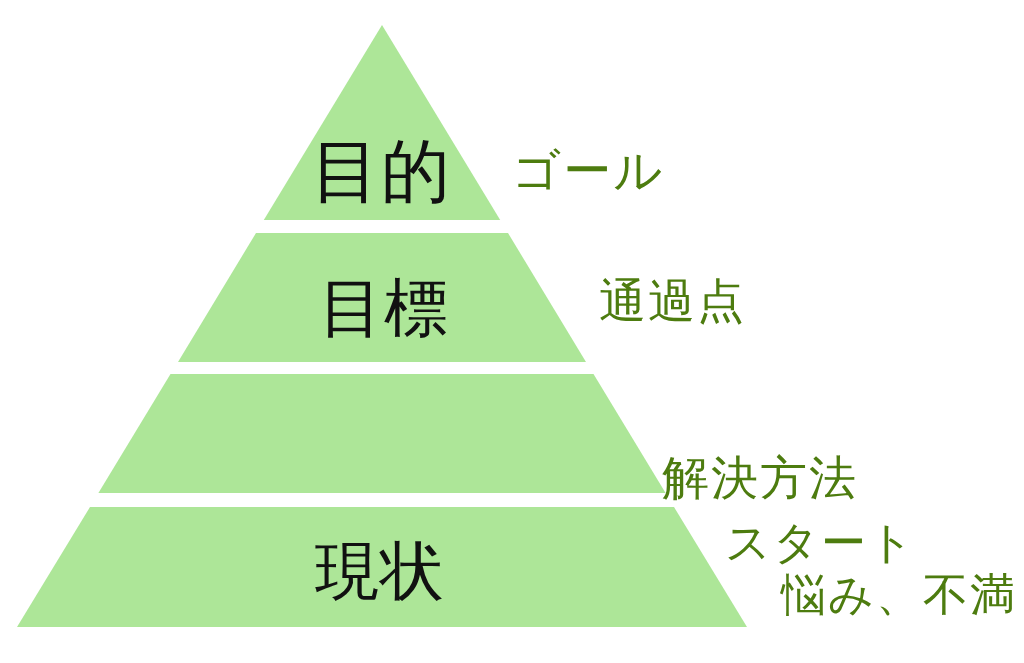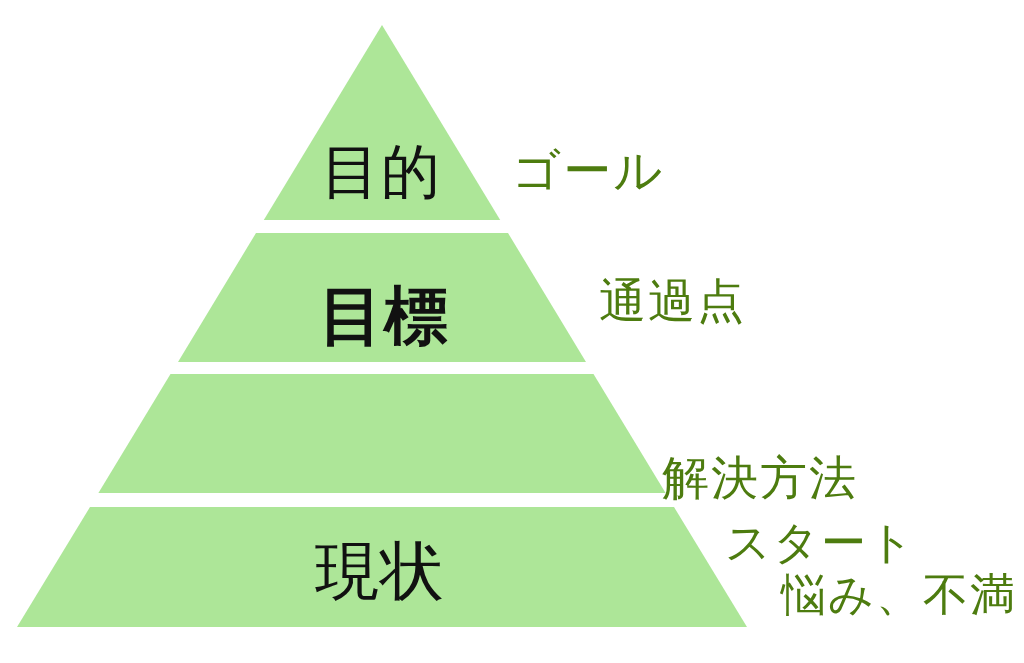--- a/index.html
+++ b/index.html
@@ -31,41 +31,41 @@
   }
   .side-label {
     position: absolute;
     transform: translateY(-50%);
     color: #4d7c0f;
     font-weight: 500;
     white-space: nowrap;
     line-height: 1;
     letter-spacing: 2px;
   }
-  .fs62 { font-size: 59px; }
+  .fs62 { font-size: 69px; }
   .fs64 { font-size: 64px; }
   .fs48 { font-size: 48px; }
   .fs47 { font-size: 47px; }
   .fs45 { font-size: 45px; }
 </style>
 </head>
 <body>
 
 <div class="canvas">
 
   <svg class="pyramid-svg" width="1024" height="663" viewBox="0 0 1024 663">
     <polygon points="382,25 500.2,220 263.8,220" fill="#ade698"></polygon>
     <polygon points="256,233 508,233 586,362 178,362" fill="#ade698"></polygon>
     <polygon points="170.5,374 593.5,374 665.6,493 98.4,493" fill="#ade698"></polygon>
     <polygon points="90,507 674,507 747,627 17,627" fill="#ade698"></polygon>
   </svg>
 
   <div class="in-label fs62" style="left:381px; top:171px;">目的</div>
 
-  <div class="in-label fs64" style="left:384px; top:316px;font-weight:bold;">目標</div>
+  <div class="in-label fs64" style="left:384px; top:308px;">目標</div>
 
 
   <div class="in-label fs64" style="left:380px; top:571px;">現状</div>
 
   <div class="side-label fs48" style="left:512px; top:170px;">ゴール</div>
 
   <div class="side-label fs47" style="left:583px; top:300px;margin-left:16px;">通過点</div>
 
   <div class="side-label fs47" style="left:662px; top:434px;margin-top:43px;">解決方法</div>
 

